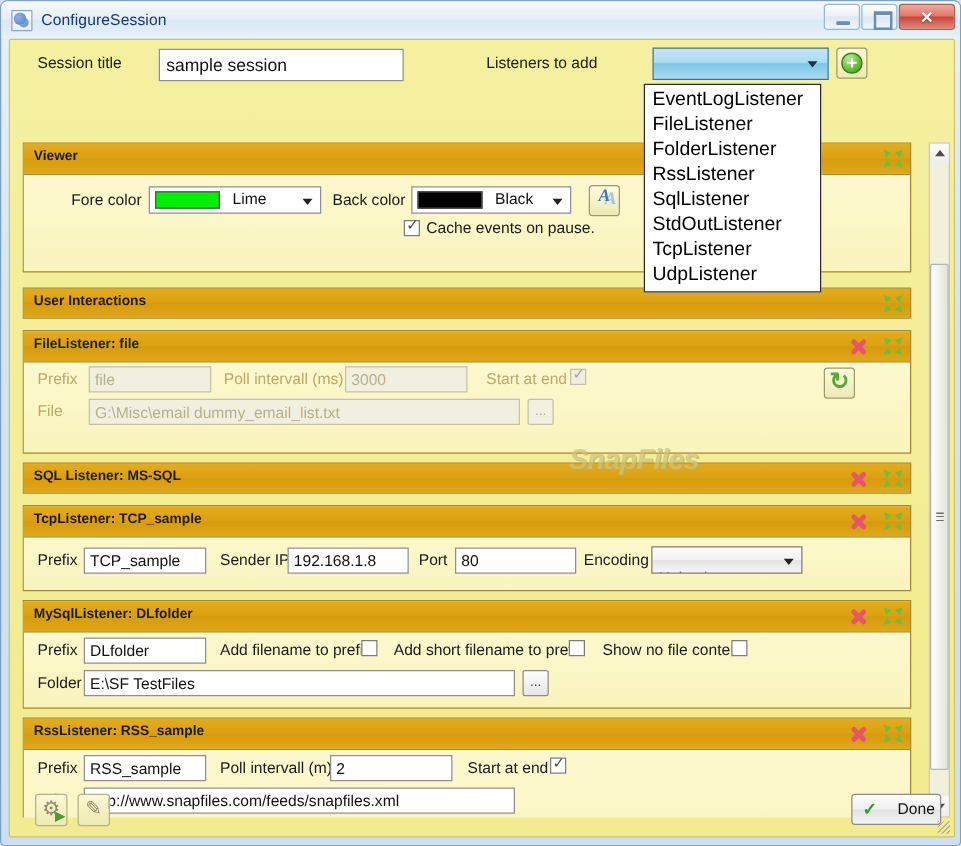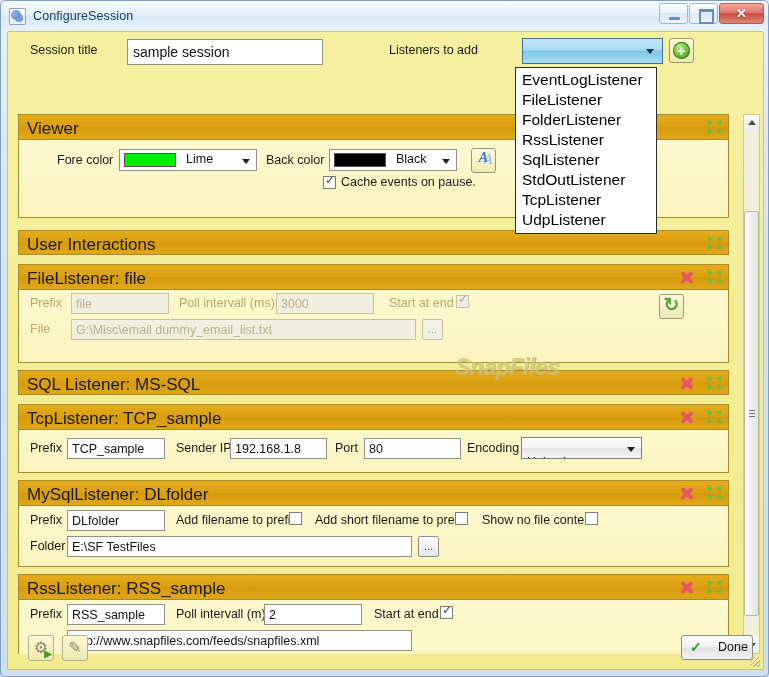--- a/index.html
+++ b/index.html
@@ -157,21 +157,21 @@
   }
   .panel.hdr-only { background:none; border:none; }
   .phead {
     position:relative; height:25px;
     background: linear-gradient(180deg,#e3ac1c 0%, #dca011 48%, #d69b0e 52%, #e0a718 100%);
     border-bottom:1px solid #a58b2c;
   }
   .panel.hdr-only .phead { border:1px solid #a58b2c; }
   .ptitle {
     position:absolute; left:8px; top:4px;
-    font-size:17px; font-weight:normal; color:#1a1a1a;
+    font-size:11px; font-weight:bold; color:#1a1a1a;
   }
   .hicons { position:absolute; right:5px; top:4px; display:flex; align-items:center; }
   .ico-del {
     width:15px; height:15px; position:relative; margin-right:12px;
   }
   .ico-del:before, .ico-del:after {
     content:""; position:absolute; left:6px; top:0;
     width:4px; height:15px; background:#e8546b; border-radius:2px;
   }
   .ico-del:before { transform: rotate(45deg); }

